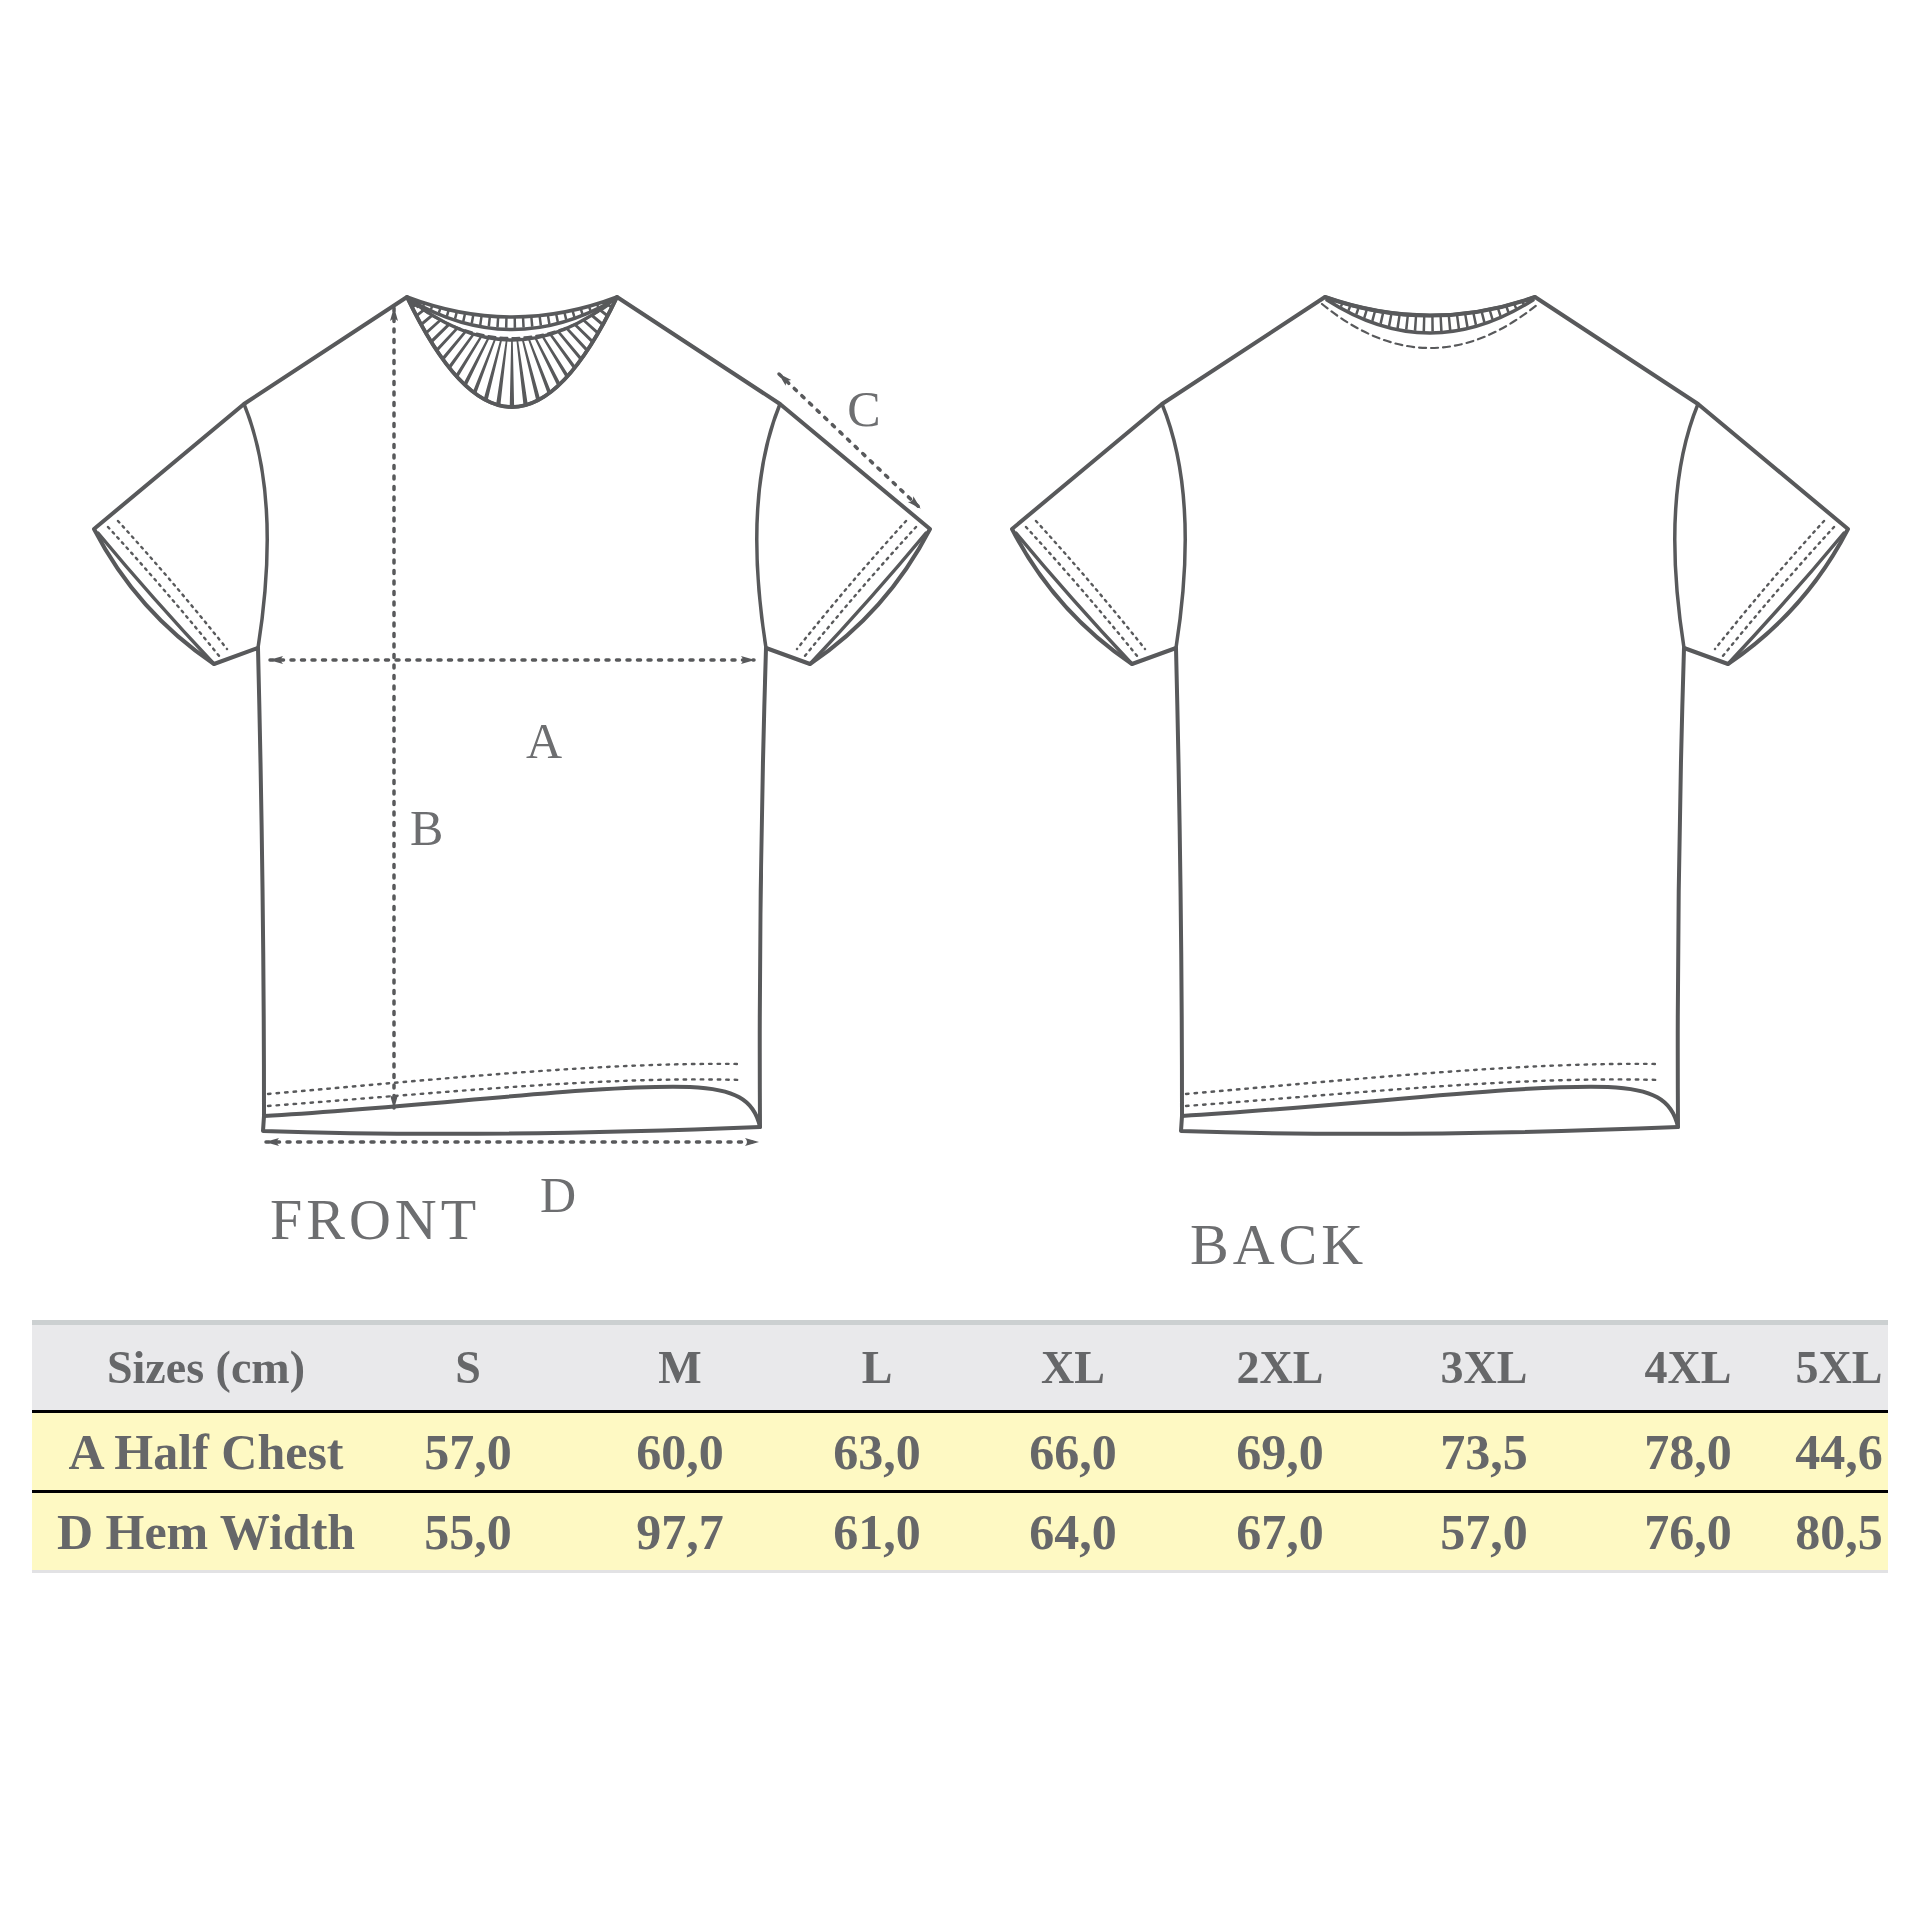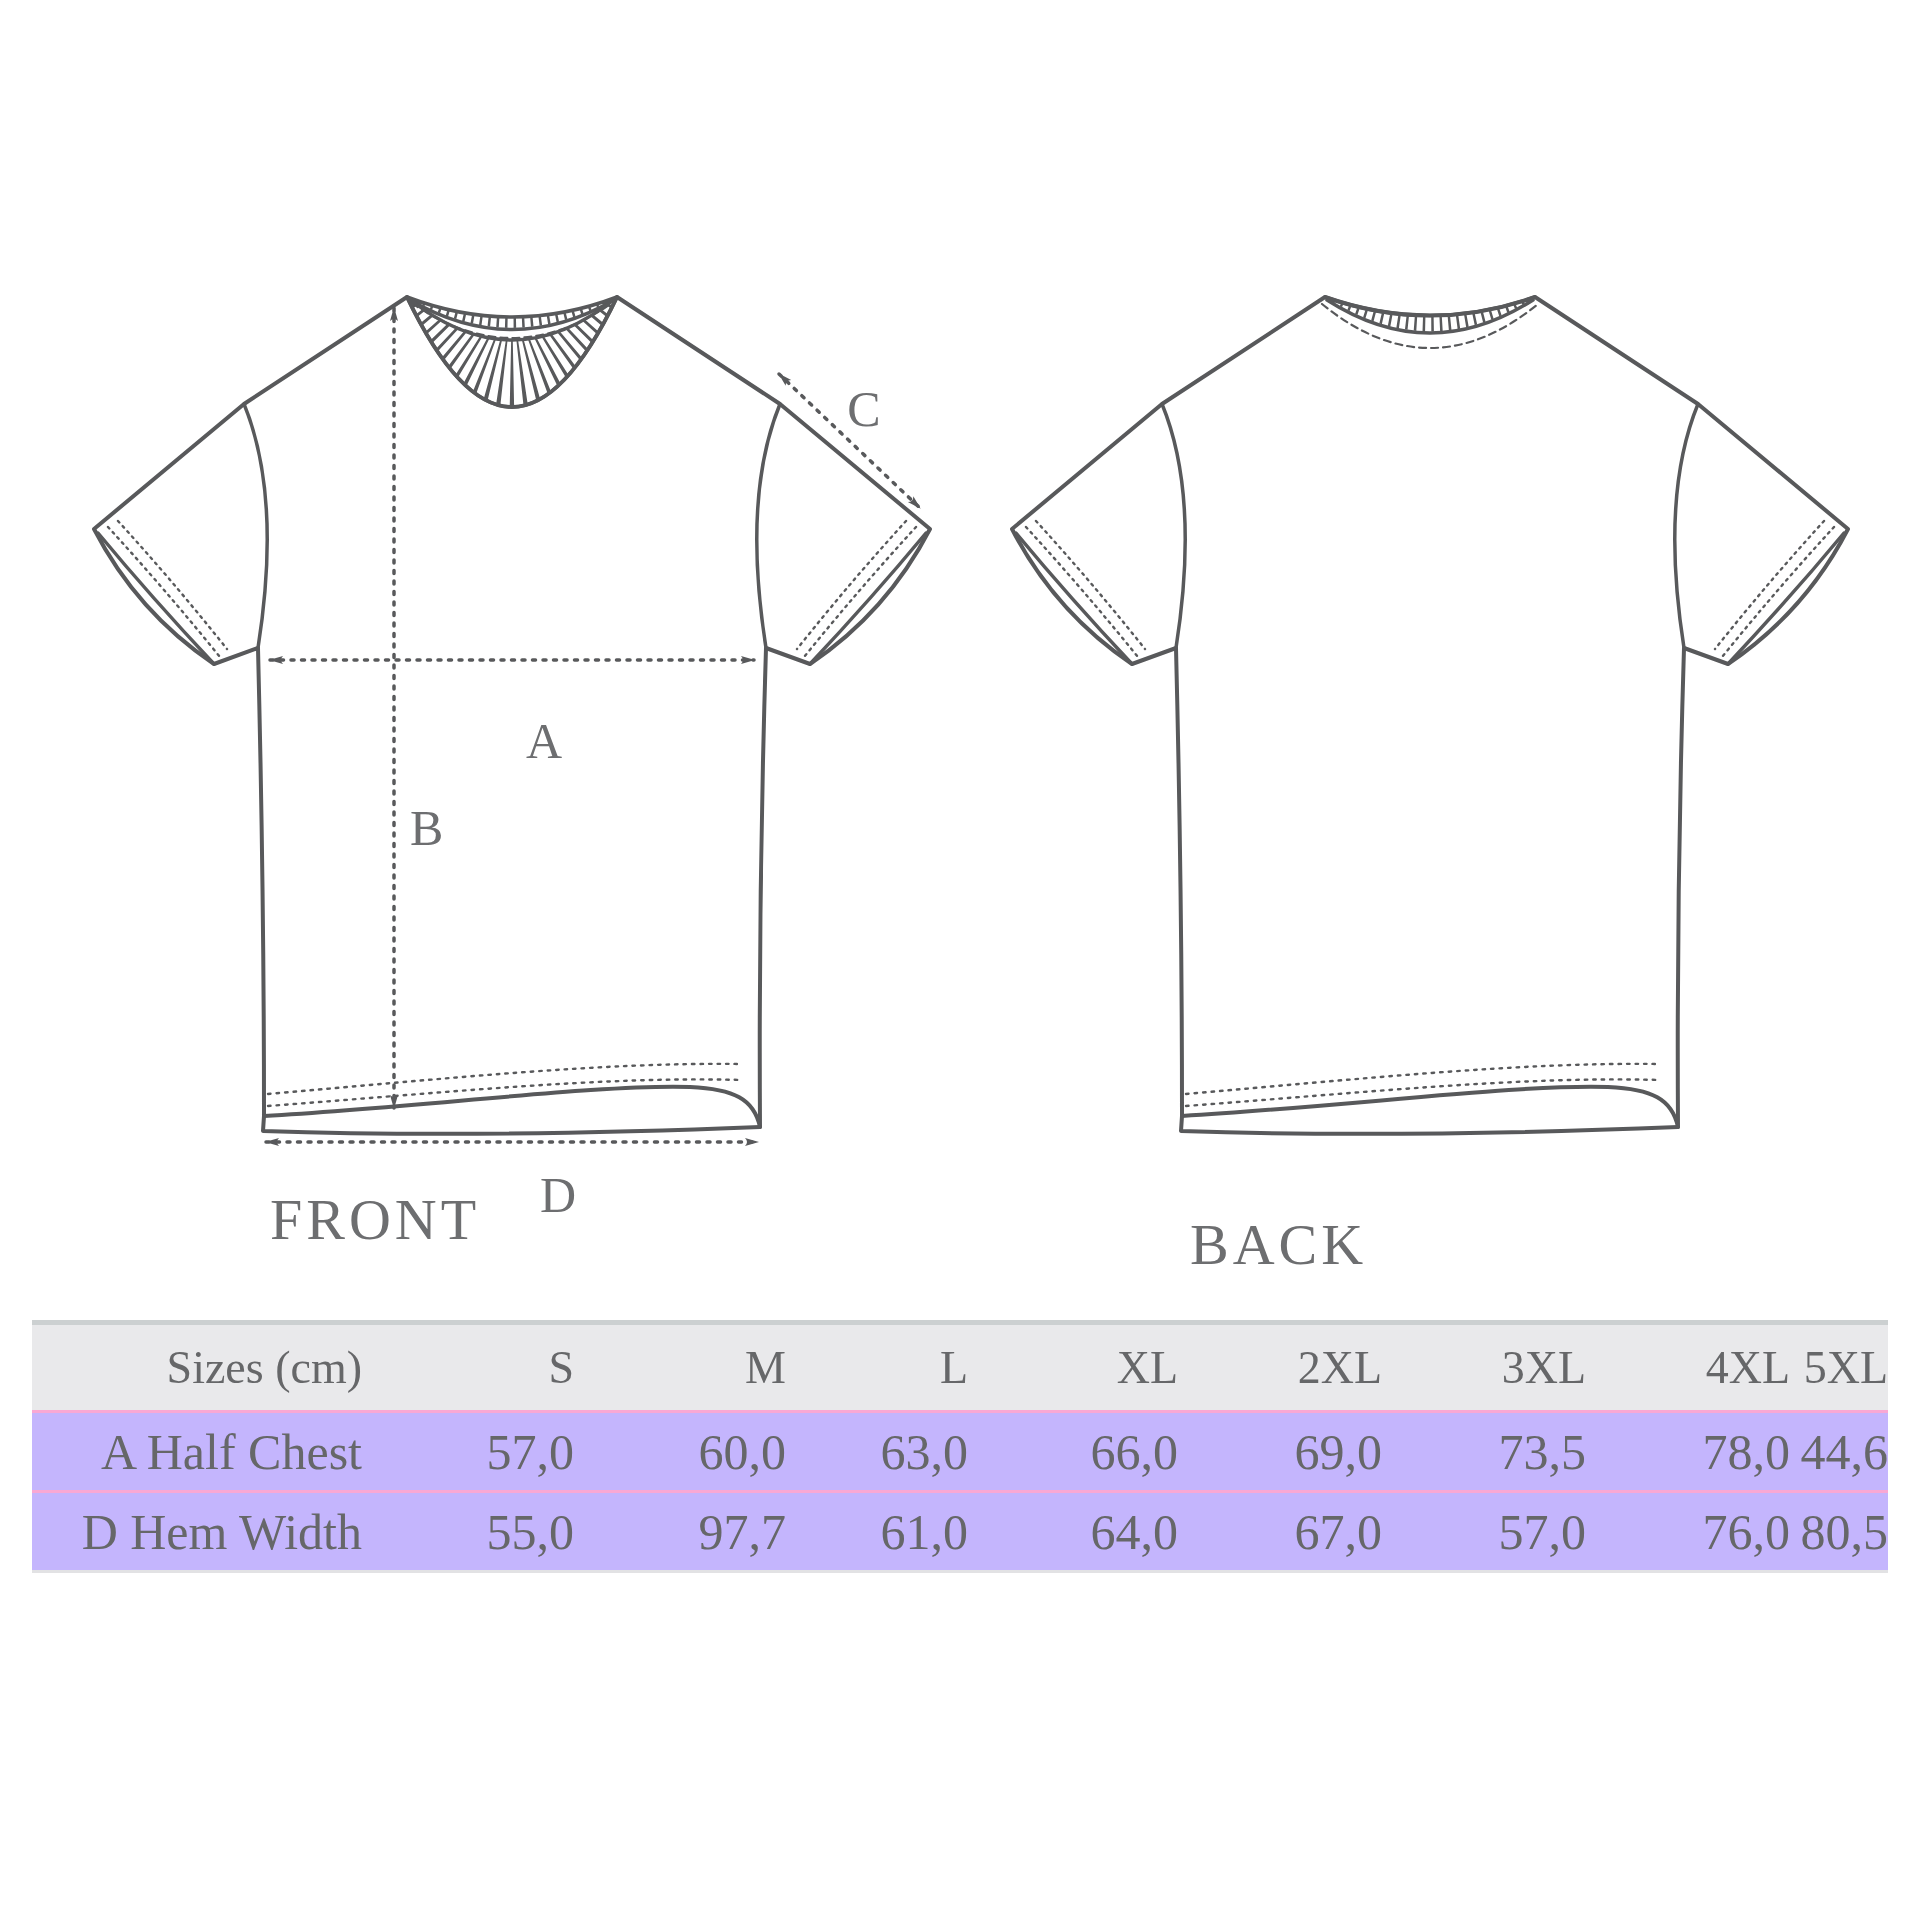--- a/index.html
+++ b/index.html
@@ -6,24 +6,24 @@
   #page{position:relative;width:1920px;height:1920px;background:#ffffff;overflow:hidden;
         font-family:"Liberation Serif","DejaVu Serif",serif;}
   .caption{position:absolute;width:420px;text-align:left;font-size:58px;letter-spacing:4px;
            color:#6d6e70;}
   #front-caption{left:270px;top:1186px;}
   #back-caption{left:1190px;top:1186px;margin-top:25px;}
   #shirts{position:absolute;left:0;top:200px;width:1920px;height:1150px;}
   
   #size-table{position:absolute;left:32px;top:1320px;width:1856px;border-collapse:collapse;
               table-layout:fixed;color:#666769;}
-  #size-table th,#size-table td{font-weight:normal;text-align:right;padding:0;white-space:nowrap;}
+  #size-table th,#size-table td{font-weight:bold;text-align:center;padding:0;white-space:nowrap;}
   #size-table thead tr{background:#e9e9eb;height:89px;border-top:5px solid #ccd0d1;}
   #size-table thead th{font-size:46px;}
-  #size-table tbody tr{background:#c4b5fd;height:80px;border-top:3px solid #f9a8d4;}
+  #size-table tbody tr{background:#fef9c3;height:80px;border-top:3px solid #000000;}
   #size-table tbody tr:last-child{border-bottom:3px solid #e2e2e4;}
   #size-table tbody td{font-size:50px;}
   #size-table .lbl{padding-left:18px;}
 </style>
 </head>
 <body>
 
 <div id="page">
 
   <svg id="shirts" viewBox="0 0 1920 1150" xmlns="http://www.w3.org/2000/svg">

